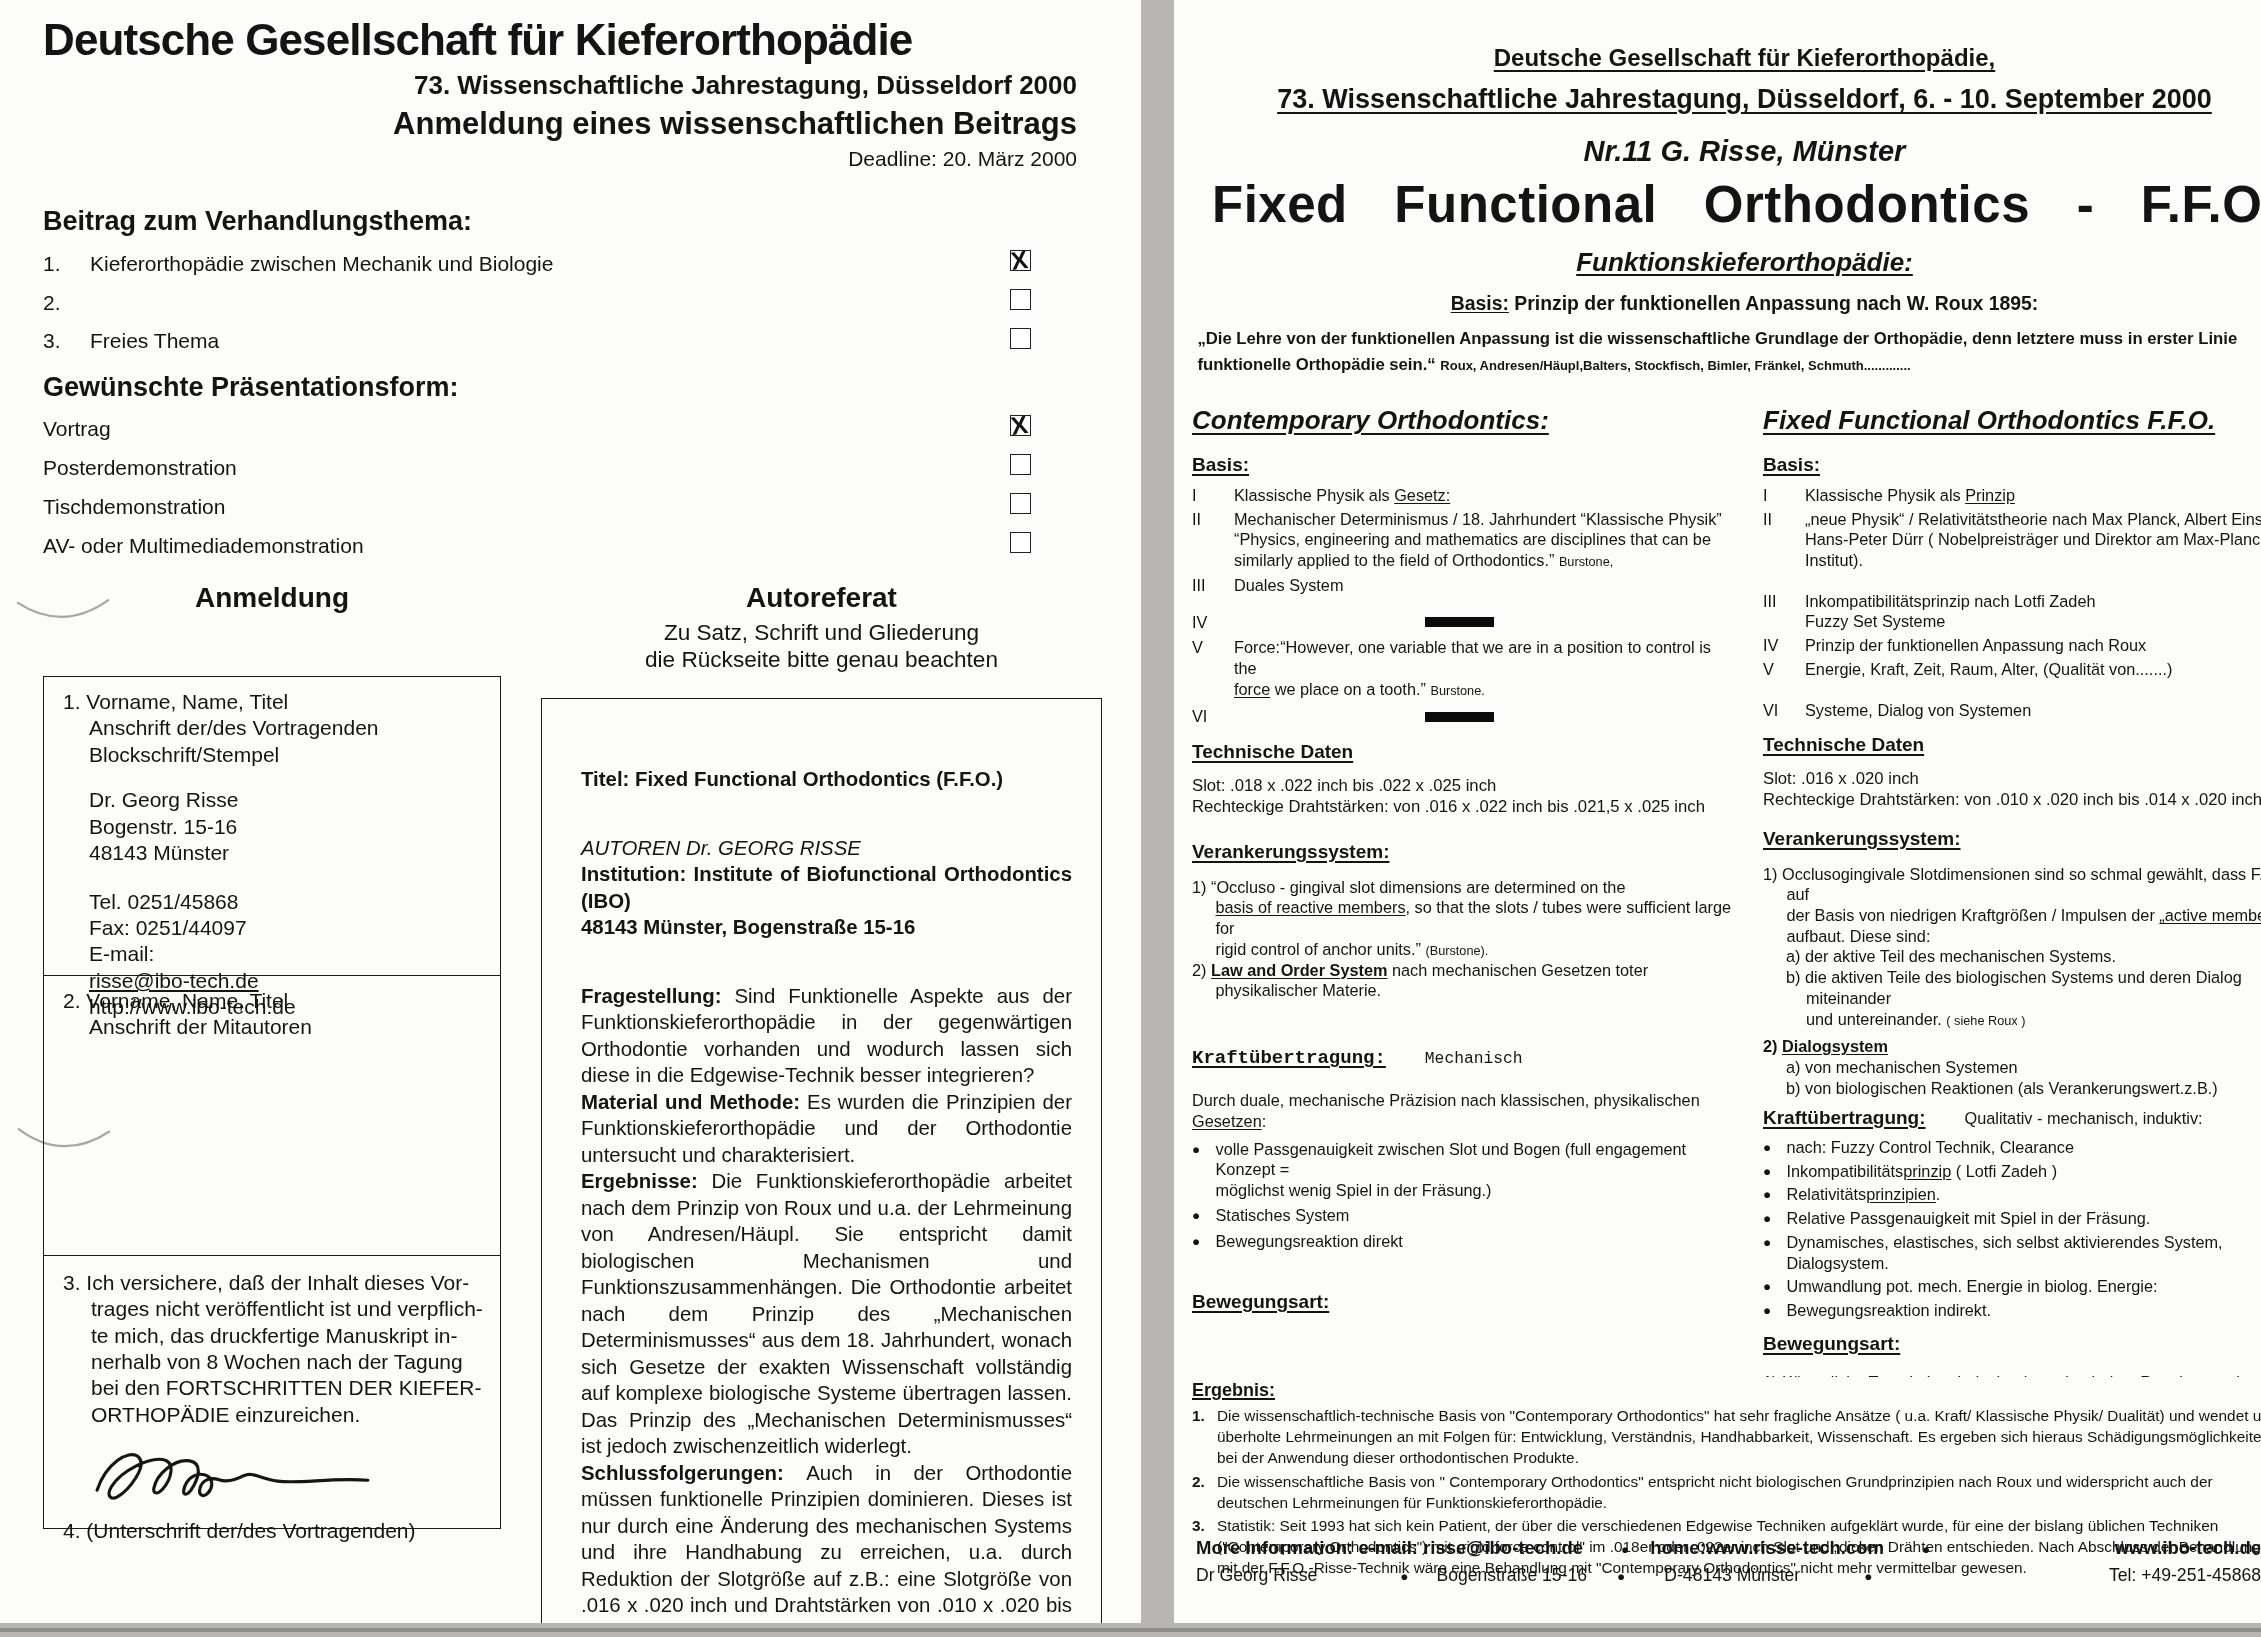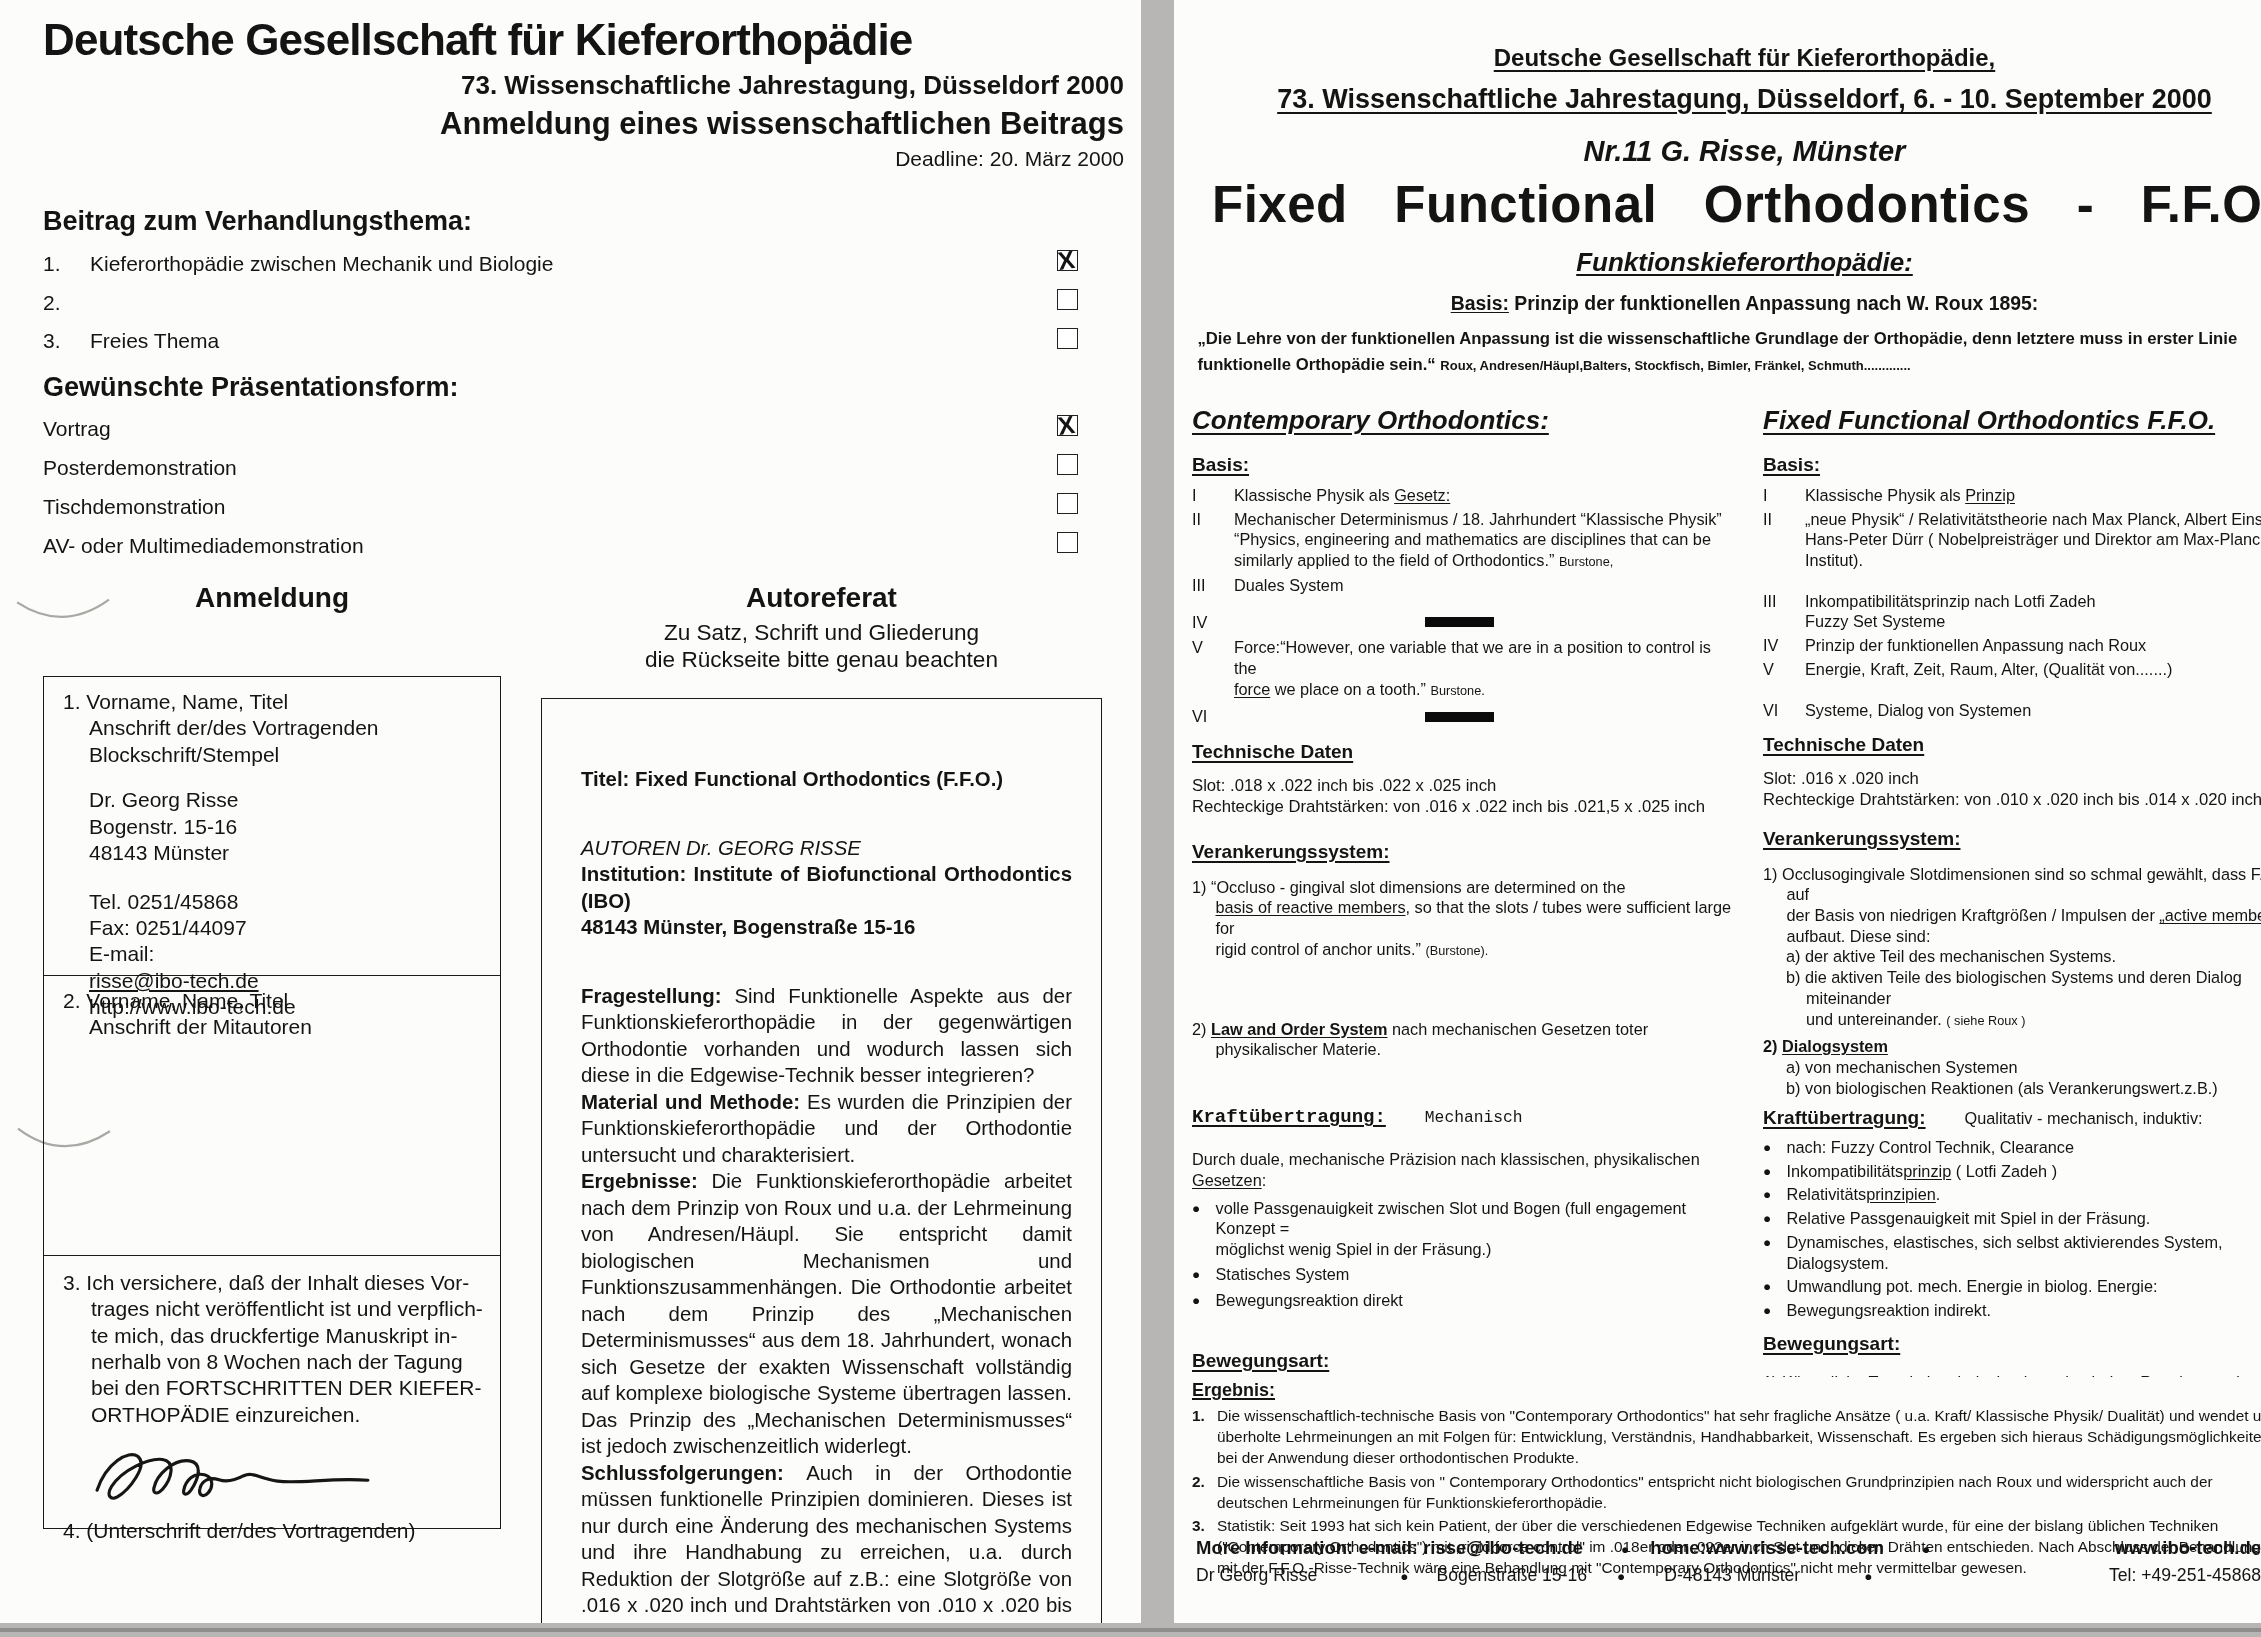--- a/index.html
+++ b/index.html
@@ -12,21 +12,21 @@
   }
   .page { position:absolute; top:0; background:#fcfcfa; overflow:hidden; }
   .page-left  { left:0;      width:1141px; height:1623px; }
   .page-right { left:1174px; width:1141px; height:1623px; }
   .scan-bottom { position:absolute; left:0; top:1628px; width:2316px; height:3.6px; background:#8f8e8c; }
 
   .b { font-weight:bold; } .u { text-decoration:underline; }
   .fb{ font-weight:bold; } .fu{ text-decoration:underline; text-underline-offset:2.3px; } .fs{ font-size:0.78em; }
 
   
-  .lp-inner { padding:17px 17px 0 43px; }
+  .lp-inner { padding:17px 64px 0 43px; }
   .lp-title { font-size:44px; font-weight:bold; letter-spacing:-0.9px; margin:0; line-height:1.05; }
   .lp-center { text-align:right; }
   .lp-sub1 { font-size:26px; font-weight:bold; margin-top:7.2px; }
   .lp-sub2 { font-size:31px; font-weight:bold; margin-top:4.5px; }
   .lp-deadline { font-size:21px; margin-top:5.4px; }
   .sec-h { font-size:27px; font-weight:bold; margin:35px 0 13.6px 0; }
   .sec-h2 { margin-top:18px; }
   .trow { position:relative; display:flex; font-size:21px; margin-bottom:13.6px; padding-right:127px; line-height:1.2; }
   .tnum { width:47px; flex:none; }
   .chk { position:absolute; right:46px; top:-0.9px; width:21px; height:21px; border:1.8px solid #222; background:#fff; }
@@ -71,21 +71,21 @@
   .col-left { width:571px; flex:none; padding-right:26px; }
   .col-right { width:545px; flex:none; }
   .col-h { font-size:26px; font-weight:bold; font-style:italic; text-decoration:underline; text-underline-offset:4.1px; text-decoration-thickness:1.8px; }
   .csec { font-size:19px; font-weight:bold; text-decoration:underline; text-underline-offset:2.7px; text-decoration-thickness:1.8px; }
   .csec-in { display:inline; }
   .rrow { display:flex; margin-bottom:3.2px; }
   .rn { width:42px; flex:none; }
   .rt { flex:1; }
   .blackbar { width:69px; height:10px; background:#0b0b0b; margin:5.4px 0 0 191px; }
   .mt10{margin-top:4.5px;} .mt16{margin-top:7.2px;} .mt24{margin-top:11px;} .mt28{margin-top:12.7px;}
-  .mt36{margin-top:16.3px;} .mt44{margin-top:20px;} .mt50{margin-top:22.6px;} .mt85{margin-top:38px;} .mt100{margin-top:45px;font-family:Liberation Mono, monospace;} .mt130{margin-top:59px;}
+  .mt36{margin-top:16.3px;} .mt44{margin-top:20px;} .mt50{margin-top:22.6px;} .mt85{margin-top:38px;} .mt100{margin-top:45px;font-family:Liberation Mono, monospace;} .mt130{}
   .techline { font-size:16.7px; }
   .hang { padding-left:23.5px; text-indent:-23.5px; }
   .hang-ab { padding-left:43px; text-indent:-20px; }
   .kraftrow .kraftv { margin-left:39px; }
   .blist { margin:7.2px 0 0 0; padding:0; list-style:none; }
   .blist li { display:flex; margin-bottom:4.5px; }
   .bdot { flex:none; width:23.5px; font-size:13.6px; line-height:1.55; }
   .btxt { flex:1; }
   .blist-tight li { margin-bottom:2.7px; }
   .erg { position:absolute; left:18px; right:13.6px; top:1378px; font-size:15.4px; line-height:1.36; }

